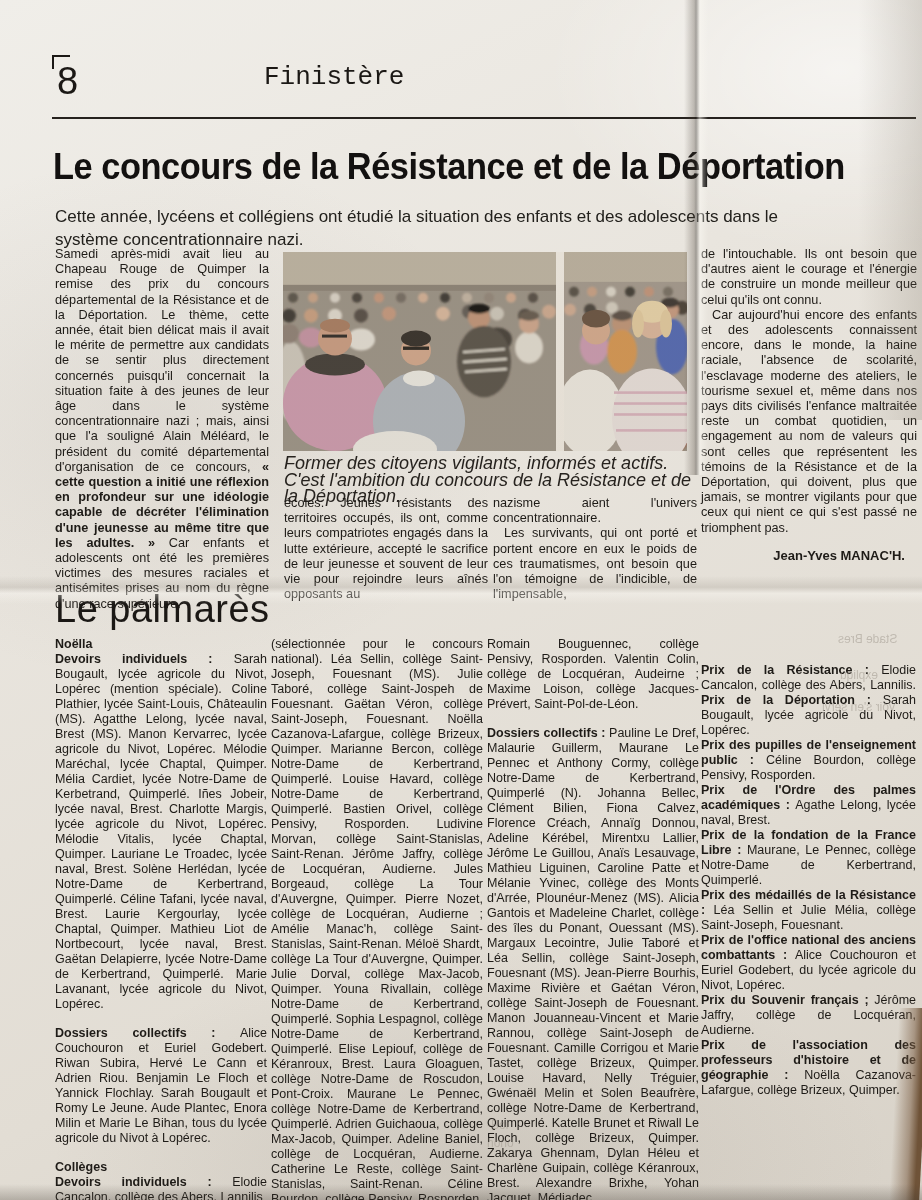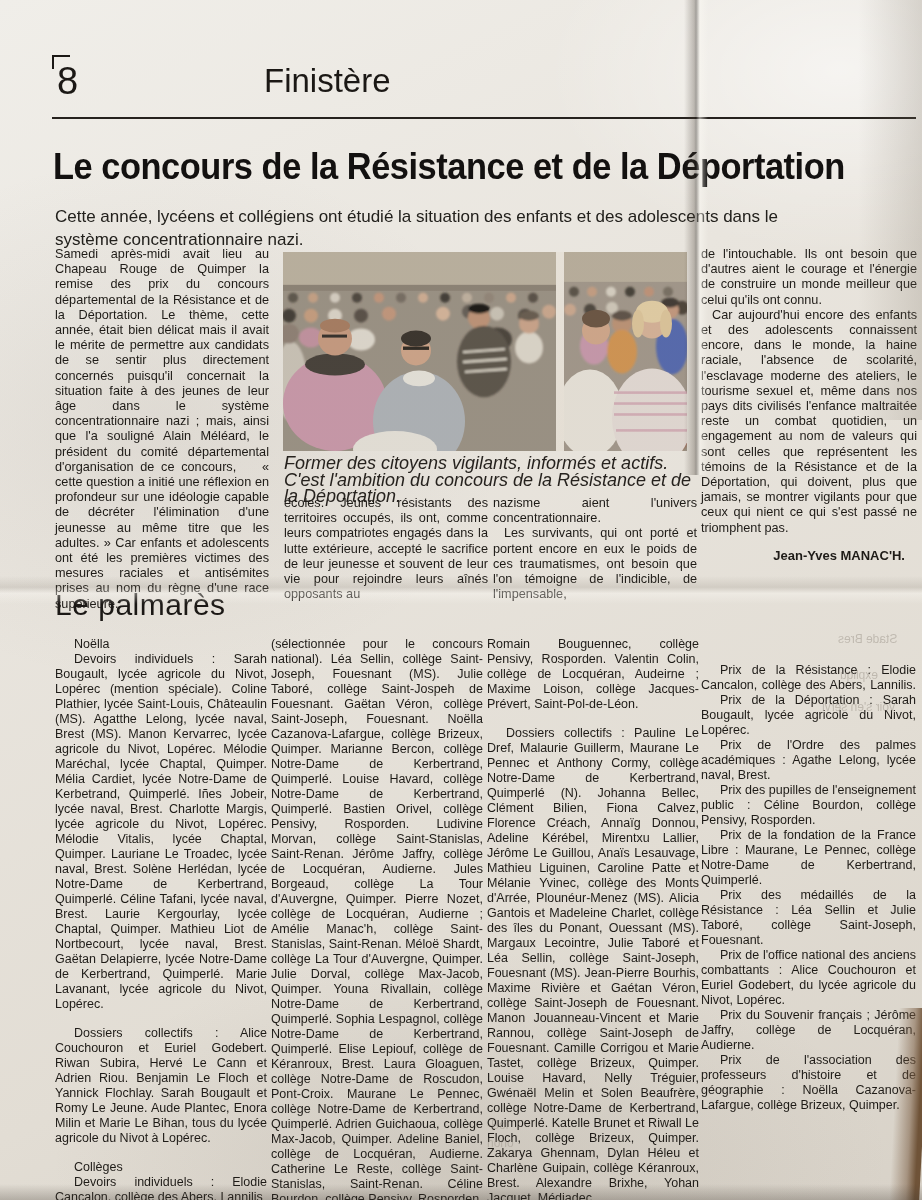--- a/index.html
+++ b/index.html
@@ -26,46 +26,46 @@
   .art{position:absolute;color:#8b8378;opacity:.4;filter:blur(.6px);font-size:12px;pointer-events:none;}
   .art1{left:838px;top:632px;transform:scaleX(-1);}
   .art2{left:840px;top:668px;transform:scaleX(-1);}
   .art3{left:822px;top:700px;transform:scaleX(-1);}
   .art4{left:487px;top:1118px;opacity:.35;}
   .art5{left:487px;top:1136px;opacity:.35;text-align:right;}
   
   .corner-mark{position:absolute;left:52px;top:55px;width:16px;height:12px;
                border-left:2.5px solid #1b1815;border-top:2.5px solid #1b1815;}
   .page-number{position:absolute;left:57px;top:62px;font-size:38px;line-height:1;font-weight:400;letter-spacing:1px;}
-  .section-title{position:absolute;left:264px;top:64px;font-size:33px;line-height:1;font-weight:400;}
+  .section-title{position:absolute;left:264px;top:64px;font-size:26px;line-height:1;font-weight:400;font-family:Liberation Mono, monospace;}
   .header-rule{position:absolute;left:52px;top:117px;width:864px;height:2px;background:#26221e;}
   
   .headline{position:absolute;left:53px;top:146px;width:930px;font-size:37px;font-weight:700;
             letter-spacing:-.5px;transform:scaleX(.93);transform-origin:left top;white-space:nowrap;color:#131110;}
   .standfirst{position:absolute;left:55px;top:206px;width:790px;font-size:17px;line-height:22.5px;color:#22201c;}
   
   .col{position:absolute;text-align:justify;font-size:12.7px;line-height:15.2px;color:#1e1b17;}
   .col p{margin:0;}
   .col p.ind{text-indent:11px;}
   .col p.gap{margin-top:14px;}
   .col p.biggap{margin-top:26px;}
-  .col b{font-weight:400;margin-left:19px;}
+  .col b{font-weight:700;}
   .c1{left:55px;top:247px;width:214px;}
   .c2{left:284px;top:496px;width:204px;}
   .c3{left:493px;top:496px;width:204px;}
   .c4{left:701px;top:247px;width:216px;}
   .byline{margin-top:12px;text-align:right;padding-right:12px;font-weight:700;font-size:13px;}
   
   .photo{position:absolute;left:283px;top:252px;width:404px;height:199px;display:flex;gap:8px;}
   .photo svg{height:199px;filter:saturate(.82) contrast(.95);}
   .photo-tone{position:absolute;left:283px;top:252px;width:404px;height:199px;pointer-events:none;
               background:linear-gradient(0deg,rgba(208,188,158,.12),rgba(208,188,158,.12));}
   .caption{position:absolute;left:284px;top:455px;width:414px;font-style:italic;font-size:18px;line-height:16.5px;color:#26221e;}
   
-  .palmares-heading{position:absolute;left:55px;top:588px;font-size:30px;font-weight:400;letter-spacing:.5px;}
+  .palmares-heading{position:absolute;left:55px;top:588px;font-size:38px;font-weight:400;letter-spacing:.5px;}
   .pcol{font-size:12.5px;line-height:15px;}
   .p1{left:55px;top:637px;width:212px;}
   .p2{left:271px;top:637px;width:212px;}
   .p3{left:487px;top:637px;width:212px;}
   .p4{left:701px;top:637px;width:215px;}
 </style>
 </head>
 <body>
 
 <div id="scan">
@@ -218,24 +218,24 @@
     </div>
   <div class="col pcol p2">
       <p><span>(sélectionnée pour le concours national). Léa Sellin, collège Saint-Joseph, Fouesnant (MS). Julie Taboré, collège Saint-Jospeh de Fouesnant. Gaëtan Véron, collège Saint-Joseph, Fouesnant. Noëlla Cazanova-Lafargue, collège Brizeux, Quimper. Marianne Bercon, collège Notre-Dame de Kerbertrand, Quimperlé. Louise Havard, collège Notre-Dame de Kerbertrand, Quimperlé. Bastien Orivel, collège Pensivy, Rosporden. Ludivine Morvan, collège Saint-Stanislas, Saint-Renan. Jérôme Jaffry, collège de Locquéran, Audierne. Jules Borgeaud, collège La Tour d'Auvergne, Quimper. Pierre Nozet, collège de Locquéran, Audierne ; Amélie Manac'h, collège Saint-Stanislas, Saint-Renan. Méloë Shardt, collège La Tour d'Auvergne, Quimper. Julie Dorval, collège Max-Jacob, Quimper. Youna Rivallain, collège Notre-Dame de Kerbertrand, Quimperlé. Sophia Lespagnol, collège Notre-Dame de Kerbertrand, Quimperlé. Elise Lepiouf, collège de Kéranroux, Brest. Laura Gloaguen, collège Notre-Dame de Roscudon, Pont-Croix. Maurane Le Pennec, collège Notre-Dame de Kerbertrand, Quimperlé. Adrien Guichaoua, collège Max-Jacob, Quimper. Adeline Baniel, collège de Locquéran, Audierne. Catherine Le Reste, collège Saint-Stanislas, Saint-Renan. Céline Bourdon, collège Pensivy, Rosporden.</span></p>
     </div>
   <div class="col pcol p3">
       <p><span>Romain Bouguennec, collège Pensivy, Rosporden. Valentin Colin, collège de Locquéran, Audeirne ; Maxime Loison, collège Jacques-Prévert, Saint-Pol-de-Léon.</span></p>
       <p class="gap"><b>Dossiers collectifs : </b><span>Pauline Le Dref, Malaurie Guillerm, Maurane Le Pennec et Anthony Cormy, collège Notre-Dame de Kerbertrand, Quimperlé (N). Johanna Bellec, Clément Bilien, Fiona Calvez, Florence Créach, Annaïg Donnou, Adeline Kérébel, Mirentxu Lallier, Jérôme Le Guillou, Anaïs Lesauvage, Mathieu Liguinen, Caroline Patte et Mélanie Yvinec, collège des Monts d'Arrée, Plounéur-Menez (MS). Alicia Gantois et Madeleine Charlet, collège des îles du Ponant, Ouessant (MS). Margaux Lecointre, Julie Taboré et Léa Sellin, collège Saint-Joseph, Fouesnant (MS). Jean-Pierre Bourhis, Maxime Rivière et Gaétan Véron, collège Saint-Joseph de Fouesnant. Manon Jouanneau-Vincent et Marie Rannou, collège Saint-Joseph de Fouesnant. Camille Corrigou et Marie Tastet, collège Brizeux, Quimper. Louise Havard, Nelly Tréguier, Gwénaël Melin et Solen Beaufrère, collège Notre-Dame de Kerbertrand, Quimperlé. Katelle Brunet et Riwall Le Floch, collège Brizeux, Quimper. Zakarya Ghennam, Dylan Héleu et Charlène Guipain, collège Kéranroux, Brest. Alexandre Brixhe, Yohan Jacquet, Médiadec</span></p>
     </div>
   <div class="col pcol p4">
       <p class="biggap"><b>Prix de la Résistance : </b><span>Elodie Cancalon, collège des Abers, Lannilis. </span><b>Prix de la Déportation : </b><span>Sarah Bougault, lycée agricole du Nivot, Lopérec.</span></p>
+      <p><b>Prix des pupilles de l'enseignement public : </b><span>Céline Bourdon, collège Pensivy, Rosporden.</span></p>
       <p><b>Prix de l'Ordre des palmes académiques : </b><span>Agathe Lelong, lycée naval, Brest.</span></p>
-      <p><b>Prix des pupilles de l'enseignement public : </b><span>Céline Bourdon, collège Pensivy, Rosporden.</span></p>
       <p><b>Prix de la fondation de la France Libre : </b><span>Maurane, Le Pennec, collège Notre-Dame de Kerbertrand, Quimperlé.</span></p>
-      <p><b>Prix des médaillés de la Résistance : </b><span>Léa Sellin et Julie Taboré, collège Saint-Joseph, Fouesnant.</span></p>
+      <p><b>Prix des médaillés de la Résistance : </b><span>Léa Sellin et Julie Mélia, collège Saint-Joseph, Fouesnant.</span></p>
       <p><b>Prix de l'office national des anciens combattants : </b><span>Alice Couchouron et Euriel Godebert, du lycée agricole du Nivot, Lopérec.</span></p>
       <p><b>Prix du Souvenir français ; </b><span>Jérôme Jaffry, collège de Locquéran, Audierne.</span></p>
       <p><b>Prix de l'association des professeurs d'histoire et de géographie : </b><span>Noëlla Cazanova-Lafargue, collège Brizeux, Quimper.</span></p>
     </div>
 
   <span class="art art1">Stade Bres</span>
   <span class="art art2">expliqu</span>
   <span class="art art3">voir s'en servi</span>
   <span class="art art4">-Boi</span>
   <span class="art art5">hono</span>

